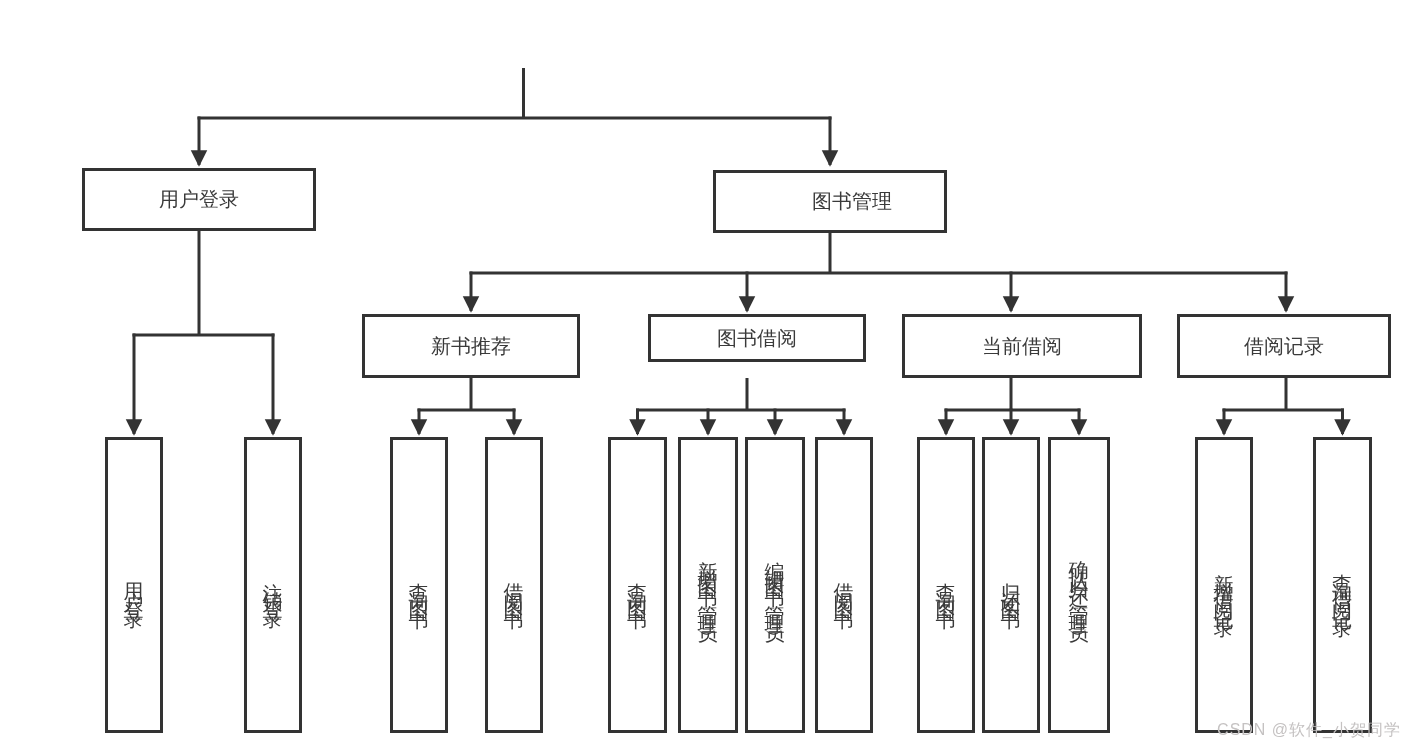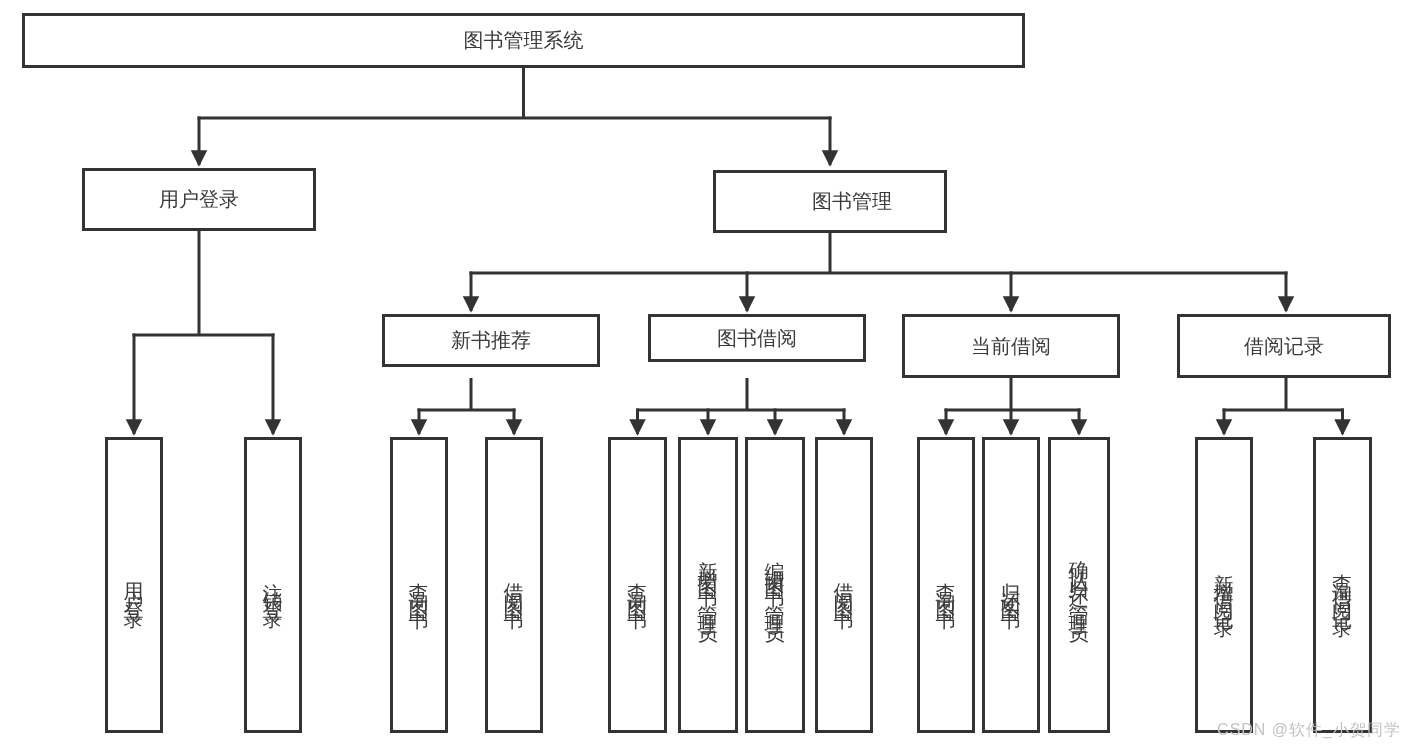--- a/index.html
+++ b/index.html
@@ -100,38 +100,35 @@
       </g>
 
       <g>
         <path d="M1286 378 V410 M1222.5 410 H1344"></path>
         <line x1="1224" y1="408.5" x2="1224" y2="434" marker-end="url(#arrow)"></line>
         <line x1="1342.5" y1="408.5" x2="1342.5" y2="434" marker-end="url(#arrow)"></line>
       </g>
     </g>
   </svg>
 
-  <div class="box" style="left:22px; top:13px; width:1003px; height:55px;">
-    <span>图书管理系统</span>
-  </div>
 
   <div class="box" style="left:82px; top:168px; width:234px; height:63px;">
     <span>用户登录</span>
   </div>
   <div class="box" style="left:713px; top:170px; width:234px; height:63px;padding-left:44px;">
     <span>图书管理</span>
   </div>
 
-  <div class="box" style="left:382px; top:314px; width:218px; height:53px;">
+  <div class="box" style="left:362px; top:314px; width:218px; height:64px;">
     <span>新书推荐</span>
   </div>
   <div class="box" style="left:648px; top:314px; width:218px; height:48px;">
     <span>图书借阅</span>
   </div>
-  <div class="box" style="left:902px; top:314px; width:218px; height:64px;">
+  <div class="box" style="left:902px; top:314px; width:240px; height:64px;">
     <span>当前借阅</span>
   </div>
   <div class="box" style="left:1177px; top:314px; width:214px; height:64px;">
     <span>借阅记录</span>
   </div>
 
   <div class="box v" style="left:105px; top:437px; width:58px; height:296px;">
     <span>用户登录</span>
   </div>
   <div class="box v" style="left:244px; top:437px; width:58px; height:296px;">

